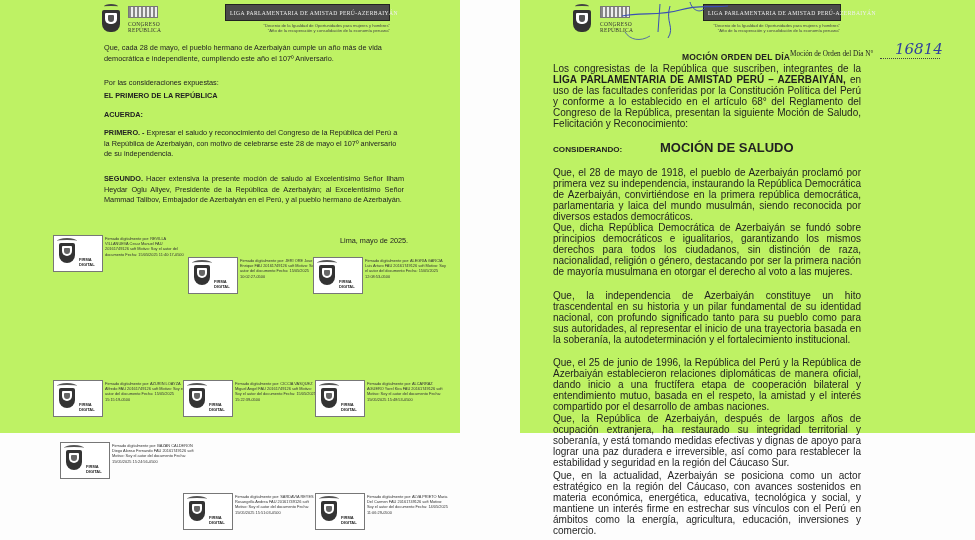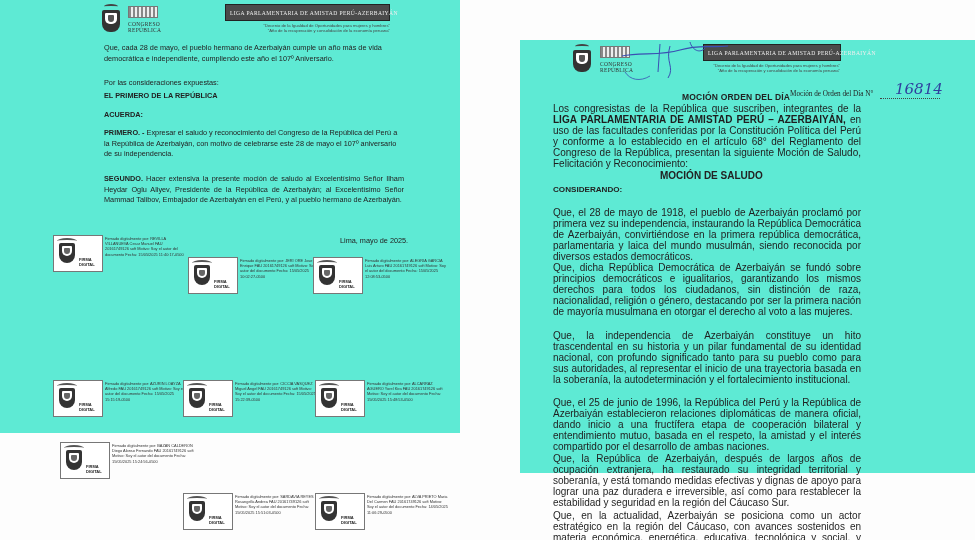--- a/index.html
+++ b/index.html
@@ -1,21 +1,21 @@
 <!DOCTYPE html>
 <html><head>
 <meta charset="utf-8">
 <style>
   * { box-sizing: border-box; margin: 0; padding: 0; }
   html, body { width: 975px; height: 540px; overflow: hidden; background: #fdfdfd; }
   body { position: relative; font-family: "Liberation Sans", sans-serif; color: #222; }
 
-  .page { position: absolute; top: 0; height: 433px; background: #5eead4; padding-left: 28px; }
+  .page { position: absolute; top: 0; height: 433px; background: #bef264; padding-left: 28px; }
   .page-left { left: 0; width: 460px; }
-  .page-right { left: 520px; width: 455px; margin-top: 40px; }
+  .page-right { left: 520px; width: 455px; }
 
   
   .hdr { position: absolute; top: 2px; height: 36px; }
   .crest { position: absolute; width: 18px; height: 22px; border-radius: 2px 2px 8px 8px; background: #333; }
   .crest::before { content:""; position:absolute; left:3px; top:3px; width:12px; height:11px; background:#fff; border-radius:1px 1px 5px 5px; }
   .crest::after { content:""; position:absolute; left:6px; top:5px; width:6px; height:7px; background:#555; border-radius:1px 1px 3px 3px; }
   .crest-top { position:absolute; width: 14px; height: 5px; border-top: 2px solid #444; border-radius: 50% 50% 0 0; }
   .congreso-bld { position: absolute; width: 30px; height: 12px; border: 1px solid #777;
      background: repeating-linear-gradient(90deg, #888 0 2px, #eee 2px 4px); }
   .congreso-txt { position: absolute; font-family: "Liberation Serif", serif; font-size: 5.5px; line-height: 6px; color: #333; letter-spacing: 0.3px; }
@@ -176,21 +176,21 @@
 
   <div style="position:absolute;left:162px;top:52px;font-size:8.5px;font-weight:bold;letter-spacing:0.2px;">MOCIÓN ORDEN DEL DÍA</div>
   <div style="position:absolute;left:270px;top:50px;font-size:7.2px;font-family:'Liberation Serif',serif;">Moción de Orden del Día N°</div>
   <div class="dots" style="left:360px;top:58px;width:60px;"></div>
   <div class="hand-num" style="left:375px;top:40px;">16814</div>
 
   <div class="r-txt" style="left:33px;top:63px;width:308px;">
     <span>Los congresistas de la República que suscriben, integrantes de la </span><b>LIGA PARLAMENTARIA DE AMISTAD PERÚ – AZERBAIYÁN,</b><span> en uso de las facultades conferidas por la Constitución Política del Perú y conforme a lo establecido en el artículo 68° del Reglamento del Congreso de la República, presentan la siguiente Moción de Saludo, Felicitación y Reconocimiento:</span>
   </div>
 
-  <div class="r-b" style="position:absolute;left:140px;top:130px;font-size:10px;">MOCIÓN DE SALUDO</div>
+  <div class="r-b" style="position:absolute;left:140px;top:140px;font-size:13px;">MOCIÓN DE SALUDO</div>
   <div class="r-b" style="position:absolute;left:33px;top:145px;font-size:8.1px;">CONSIDERANDO:</div>
 
   <div class="r-txt" style="left:33px;top:167px;width:308px;">Que, el 28 de mayo de 1918, el pueblo de Azerbaiyán proclamó por primera vez su independencia, instaurando la República Democrática de Azerbaiyán, convirtiéndose en la primera república democrática, parlamentaria y laica del mundo musulmán, siendo reconocida por diversos estados democráticos.</div>
   <div class="r-txt" style="left:33px;top:222px;width:308px;">Que, dicha República Democrática de Azerbaiyán se fundó sobre principios democráticos e igualitarios, garantizando los mismos derechos para todos los ciudadanos, sin distinción de raza, nacionalidad, religión o género, destacando por ser la primera nación de mayoría musulmana en otorgar el derecho al voto a las mujeres.</div>
   <div class="r-txt" style="left:33px;top:290px;width:308px;">Que, la independencia de Azerbaiyán constituye un hito trascendental en su historia y un pilar fundamental de su identidad nacional, con profundo significado tanto para su pueblo como para sus autoridades, al representar el inicio de una trayectoria basada en la soberanía, la autodeterminación y el fortalecimiento institucional.</div>
   <div class="r-txt" style="left:33px;top:357px;width:308px;">Que, el 25 de junio de 1996, la República del Perú y la República de Azerbaiyán establecieron relaciones diplomáticas de manera oficial, dando inicio a una fructífera etapa de cooperación bilateral y entendimiento mutuo, basada en el respeto, la amistad y el interés compartido por el desarrollo de ambas naciones.</div>
   <div class="r-txt" style="left:33px;top:413px;width:308px;">Que, la República de Azerbaiyán, después de largos años de ocupación extranjera, ha restaurado su integridad territorial y soberanía, y está tomando medidas efectivas y dignas de apoyo para lograr una paz duradera e irreversible, así como para restablecer la estabilidad y seguridad en la región del Cáucaso Sur.</div>
   <div class="r-txt" style="left:33px;top:470px;width:308px;">Que, en la actualidad, Azerbaiyán se posiciona como un actor estratégico en la región del Cáucaso, con avances sostenidos en materia económica, energética, educativa, tecnológica y social, y mantiene un interés firme en estrechar sus vínculos con el Perú en ámbitos como la energía, agricultura, educación, inversiones y comercio.</div>
 </div>
 

